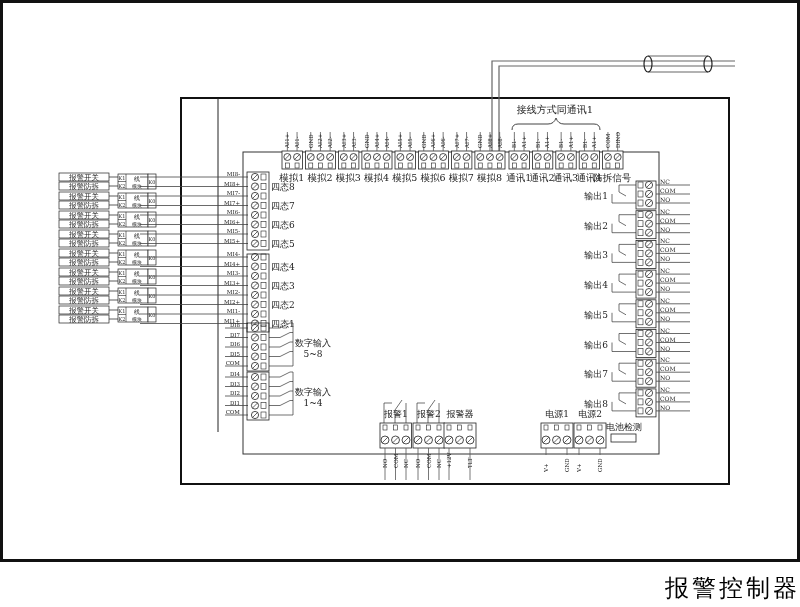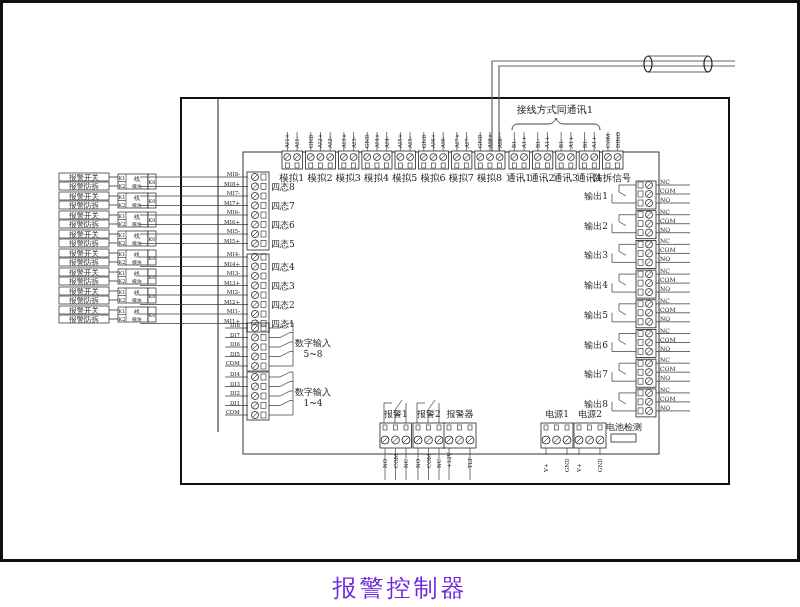--- a/index.html
+++ b/index.html
@@ -1,18 +1,18 @@
 <!DOCTYPE html>
 <html><head>
 <meta charset="utf-8">
 <style>
   html,body{margin:0;padding:0;background:#fff;}
   body{width:800px;height:607px;position:relative;overflow:hidden;font-family:"DejaVu Serif",serif;}
   #canvas{position:absolute;left:0;top:0;width:800px;height:607px;}
-  .caption{position:absolute;left:0;top:572px;width:800px;text-align:center;font-family:"DejaVu Sans",sans-serif;font-size:24px;color:#6d28d9;letter-spacing:3px;}
+  .caption{position:absolute;left:0;top:572px;width:800px;text-align:right;font-family:"DejaVu Sans",sans-serif;font-size:24px;color:#000000;letter-spacing:3px;}
   svg text{font-family:"DejaVu Serif",serif;fill:#222;}
 </style>
 </head>
 <body>
 
 <svg id="canvas" width="800" height="607" viewBox="0 0 800 607">
 
   <rect x="1.5" y="1.5" width="797" height="559" fill="none" stroke="#111" stroke-width="3"></rect>
 
   <rect x="181" y="98" width="548" height="386" fill="none" stroke="#111" stroke-width="2"></rect>

